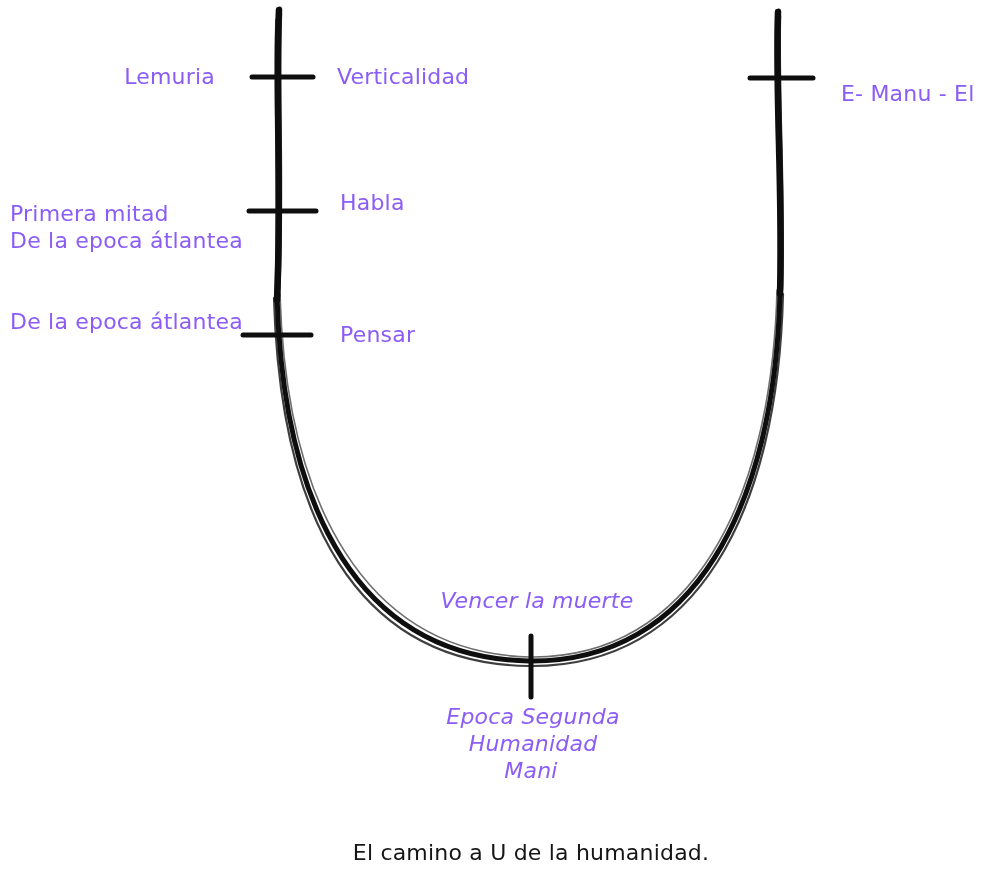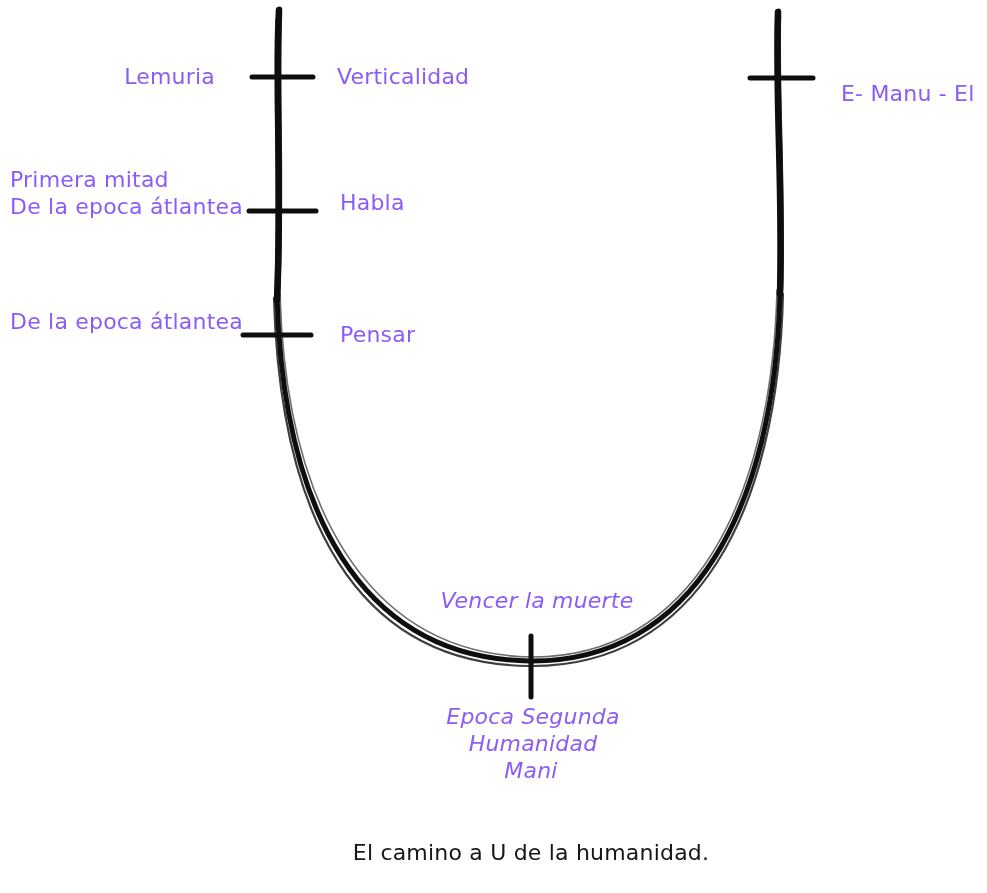--- a/index.html
+++ b/index.html
@@ -70,21 +70,21 @@
       <path d="M252,77 L313,77" stroke-width="5"></path>
       <path d="M249,211 L316,211" stroke-width="5"></path>
       <path d="M243,335 L311,335" stroke-width="5"></path>
       <path d="M750,78 L813,78" stroke-width="5"></path>
       <path d="M531,636 L531,697" stroke-width="5"></path>
     </g>
   </svg>
 
   <div class="lbl right-align" style="right:772px; top:63px;">Lemuria</div>
 
-  <div class="lbl" style="left:10px; top:166px;">
+  <div class="lbl" style="left:10px; top:200px;">
     <div>Primera mitad</div>
     <div>De la epoca átlantea</div>
   </div>
 
   <div class="lbl" style="left:10px; top:308px;">
     <div>De la epoca átlantea</div>
   </div>
 
   <div class="lbl" style="left:337px; top:63px;">Verticalidad</div>
   <div class="lbl" style="left:340px; top:189px;">Habla</div>

